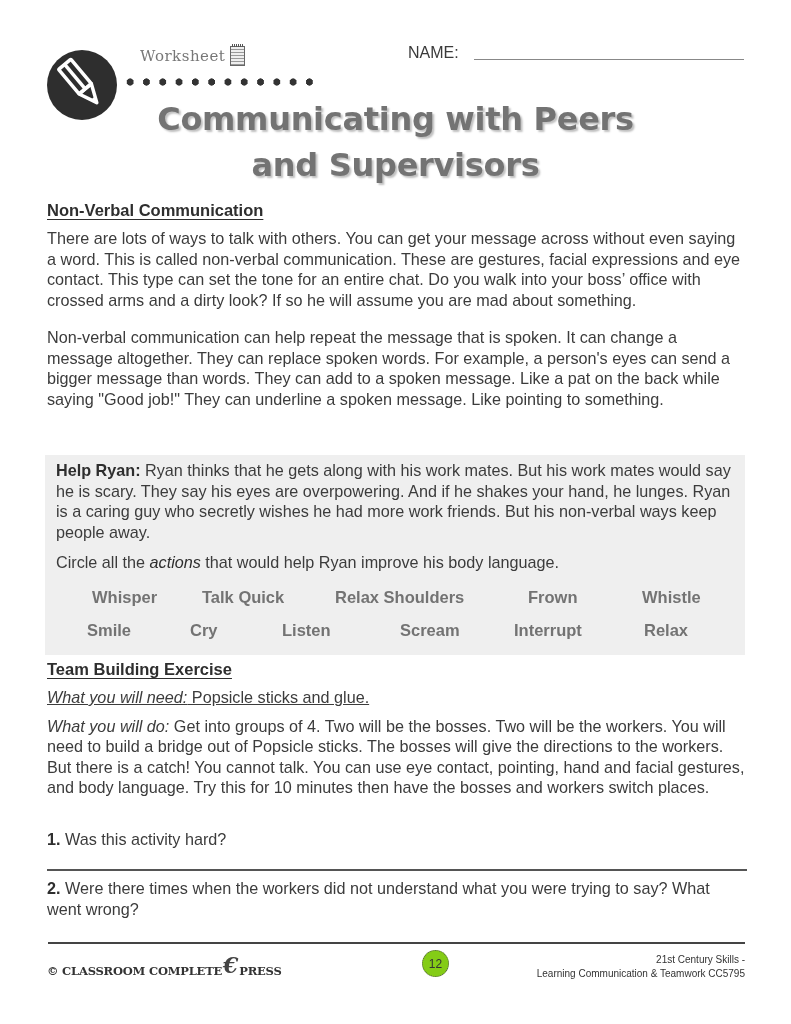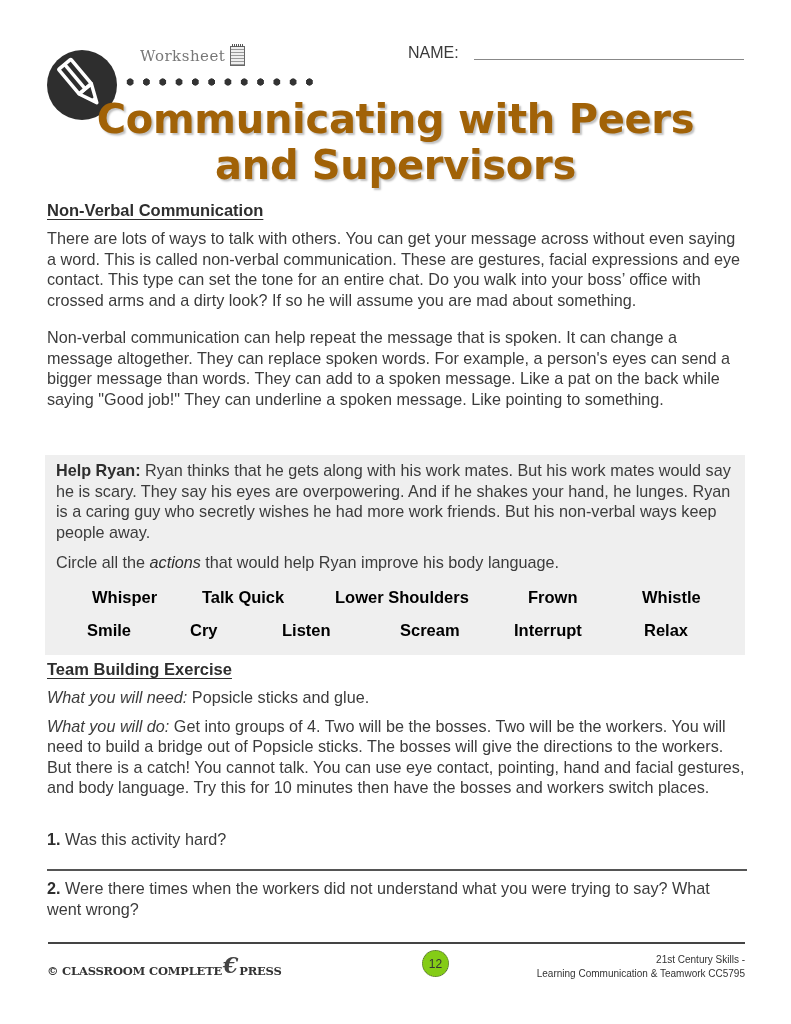--- a/index.html
+++ b/index.html
@@ -33,22 +33,22 @@
     .name-label {
       position: absolute; left: 408px; top: 44px;
       font-family: "Liberation Sans", sans-serif; font-size: 16px; color: #3a3a3a;
     }
     .name-line {
       position: absolute; left: 474px; top: 59px; width: 270px; height: 1px; background: #888;
     }
 
     .title {
       position: absolute; left: 0; width: 791px; top: 96px; text-align: center;
-      font-family: "DejaVu Sans", sans-serif; font-weight: bold; font-size: 40px;
-      line-height: 46px; color: #a16207; letter-spacing: -0.3px;
+      font-family: "DejaVu Sans", sans-serif; font-weight: bold; font-size: 32px;
+      line-height: 46px; color: #737373; letter-spacing: -0.3px;
       text-shadow: 2px 2px 2px rgba(0,0,0,0.25);
     }
 
     .content { position: absolute; left: 47px; width: 700px; }
     .section-heading {
       font-family: "Liberation Sans", sans-serif; font-weight: bold; font-size: 16.5px;
       text-decoration: underline; text-underline-offset: 3px; color: #2e2e2e;
     }
     .para {
       font-family: "Liberation Sans", sans-serif; font-size: 16.2px; line-height: 20.5px;
@@ -59,21 +59,21 @@
       position: absolute; left: 45px; top: 455px; width: 700px; height: 200px;
       background: #efefef;
       padding-left: 43px;
     }
     .help-box .para { position: absolute; left: 11px; width: 690px; }
     .bold-lead { font-weight: bold; color: #2e2e2e; }
     .actions-em { font-weight: normal; font-style: italic; color: #2e2e2e; }
 
     .action-word {
       position: absolute; font-family: "Liberation Sans", sans-serif; font-weight: bold;
-      font-size: 16.5px; color: #000000; white-space: nowrap;
+      font-size: 16.5px; color: #737373; white-space: nowrap;
     }
 
     .italic-lead { font-style: italic; }
     .q-num { font-weight: bold; color: #2e2e2e; }
 
     .answer-line { position: absolute; left: 47px; width: 700px; height: 2px; background: #555; }
     .footer-line { position: absolute; left: 48px; top: 942px; width: 697px; height: 2px; background: #444; }
 
     .footer-left {
       position: absolute; left: 47px; top: 960px; font-family: "DejaVu Serif", serif;
@@ -125,35 +125,35 @@
   <p class="para" style="margin-top:8px;">There are lots of ways to talk with others. You can get your message across without even saying a word. This is called non-verbal communication. These are gestures, facial expressions and eye contact. This type can set the tone for an entire chat. Do you walk into your boss’ office with crossed arms and a dirty look? If so he will assume you are mad about something.</p>
   <p class="para" style="margin-top:17px;">Non-verbal communication can help repeat the message that is spoken. It can change a message altogether. They can replace spoken words. For example, a person's eyes can send a bigger message than words. They can add to a spoken message. Like a pat on the back while saying "Good job!" They can underline a spoken message. Like pointing to something.</p>
 </div>
 
 <div class="help-box">
   <p class="para" style="top:5px;"><span class="bold-lead">Help Ryan:</span><span> Ryan thinks that he gets along with his work mates. But his work mates would say he is scary. They say his eyes are overpowering. And if he shakes your hand, he lunges. Ryan is a caring guy who secretly wishes he had more work friends. But his non-verbal ways keep people away.</span></p>
   <p class="para" style="top:97px;"><span>Circle all the </span><span class="actions-em">actions</span><span> that would help Ryan improve his body language.</span></p>
 
   <span class="action-word" style="left:47px; top:133px;">Whisper</span>
   <span class="action-word" style="left:157px; top:133px;">Talk Quick</span>
-  <span class="action-word" style="left:290px; top:133px;">Lower Shoulders</span>
+  <span class="action-word" style="left:290px; top:133px;">Relax Shoulders</span>
   <span class="action-word" style="left:483px; top:133px;">Frown</span>
   <span class="action-word" style="left:577px; top:133px;margin-left:20px;">Whistle</span>
 
   <span class="action-word" style="left:42px; top:166px;">Smile</span>
   <span class="action-word" style="left:145px; top:166px;">Cry</span>
   <span class="action-word" style="left:237px; top:166px;">Listen</span>
   <span class="action-word" style="left:355px; top:166px;">Scream</span>
   <span class="action-word" style="left:469px; top:166px;">Interrupt</span>
   <span class="action-word" style="left:599px; top:166px;">Relax</span>
 </div>
 
 <div class="content" style="top:660px;">
   <div class="section-heading">Team Building Exercise</div>
-  <p class="para" style="margin-top:8px;"><span class="italic-lead">What you will need:</span><span> Popsicle sticks and glue.</span></p>
+  <p class="para" style="margin-top:8px;text-decoration:underline;"><span class="italic-lead">What you will need:</span><span> Popsicle sticks and glue.</span></p>
   <p class="para" style="margin-top:8px;"><span class="italic-lead">What you will do:</span><span> Get into groups of 4. Two will be the bosses. Two will be the workers. You will need to build a bridge out of Popsicle sticks. The bosses will give the directions to the workers. But there is a catch! You cannot talk. You can use eye contact, pointing, hand and facial gestures, and body language. Try this for 10 minutes then have the bosses and workers switch places.</span></p>
 </div>
 
 <div class="content para" style="top:829px;"><span class="q-num">1.</span><span> Was this activity hard?</span></div>
 <div class="answer-line" style="top:869px;"></div>
 <div class="content para" style="top:878px; padding-left:0;"><span class="q-num">2.</span><span> Were there times when the workers did not understand what you were trying to say? What went wrong?</span></div>
 
 <div class="footer-line"></div>
 <div class="footer-left"><span>© CLASSROOM COMPLETE</span><span class="footer-logo-e">€</span><span>PRESS</span></div>
 <div class="page-number">

